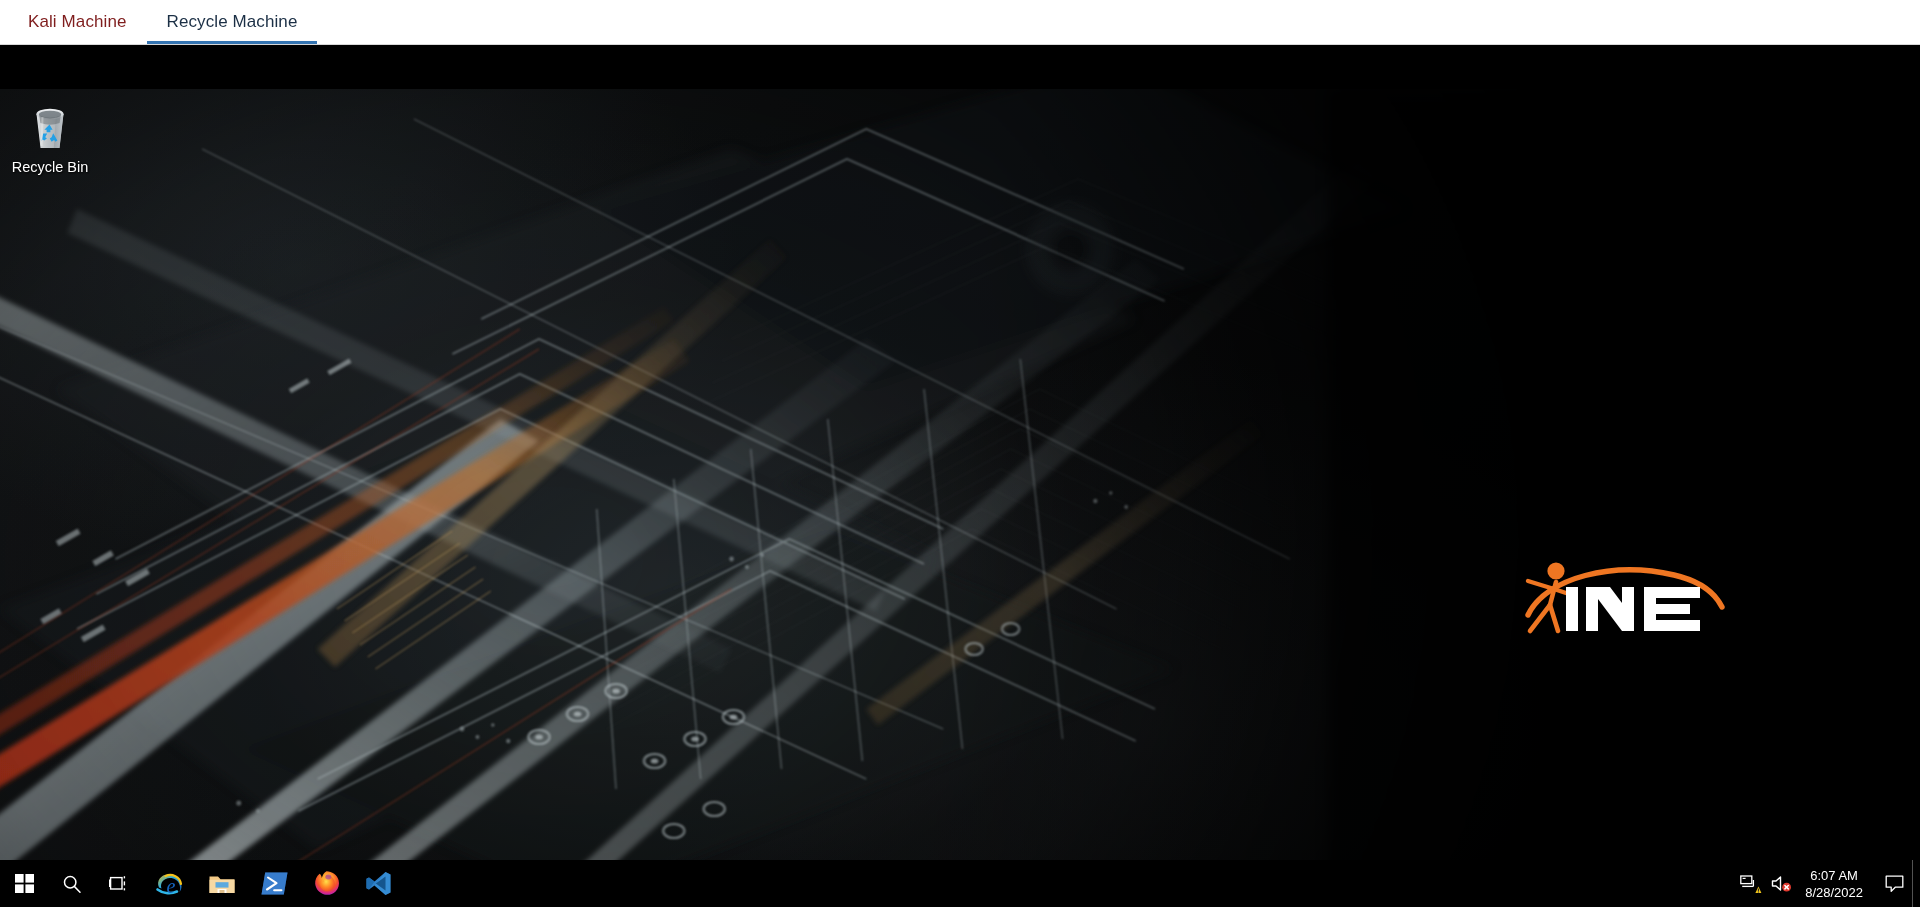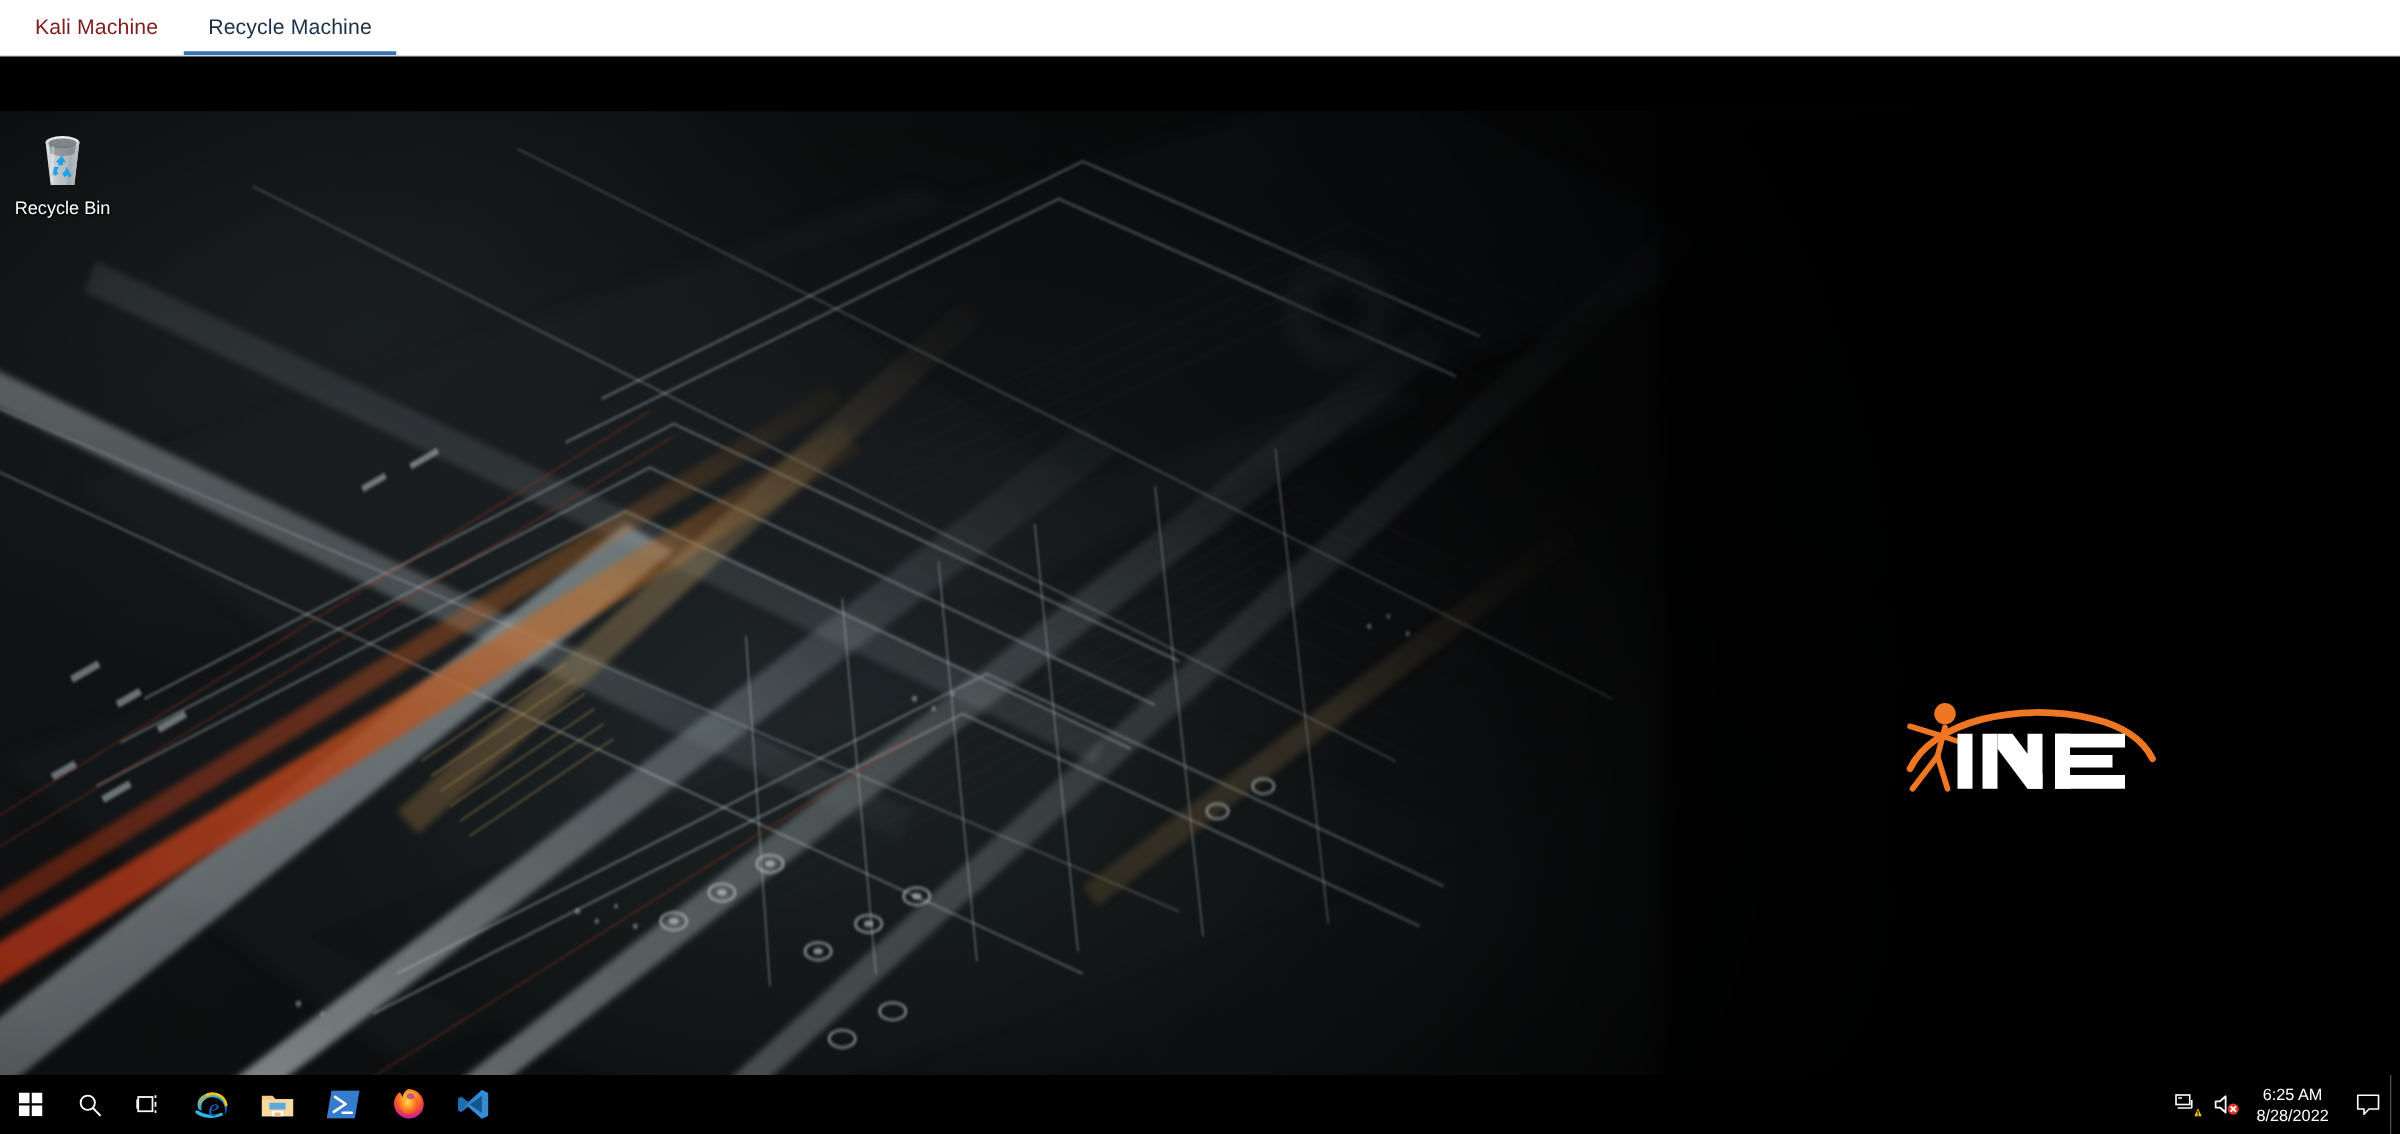--- a/index.html
+++ b/index.html
@@ -539,21 +539,21 @@
     <div class="trayicon">
       <svg width="21" height="19" viewBox="0 0 21 19">
         <path d="M1.5,7 L5,7 L9.5,3 L9.5,16 L5,12 L1.5,12 Z" fill="none" stroke="#ffffff" stroke-width="1.4" stroke-linejoin="round"></path>
         <circle cx="15.6" cy="13.2" r="4.4" fill="#e03a2f"></circle>
         <line x1="13.9" y1="11.5" x2="17.3" y2="14.9" stroke="#ffffff" stroke-width="1.5" stroke-linecap="round"></line>
         <line x1="17.3" y1="11.5" x2="13.9" y2="14.9" stroke="#ffffff" stroke-width="1.5" stroke-linecap="round"></line>
       </svg>
     </div>
 
     <div id="clock">
-      <span>6:25 AM</span>
+      <span>6:07 AM</span>
       <span>8/28/2022</span>
     </div>
 
     <div id="notif">
       <svg width="19" height="18" viewBox="0 0 19 18">
         <path d="M1.2,1.2 L17.8,1.2 L17.8,12.2 L10.2,12.2 L6.2,16.4 L6.2,12.2 L1.2,12.2 Z" fill="none" stroke="#ffffff" stroke-width="1.3" stroke-linejoin="round"></path>
       </svg>
     </div>
 
     <div id="showdesk"></div>

